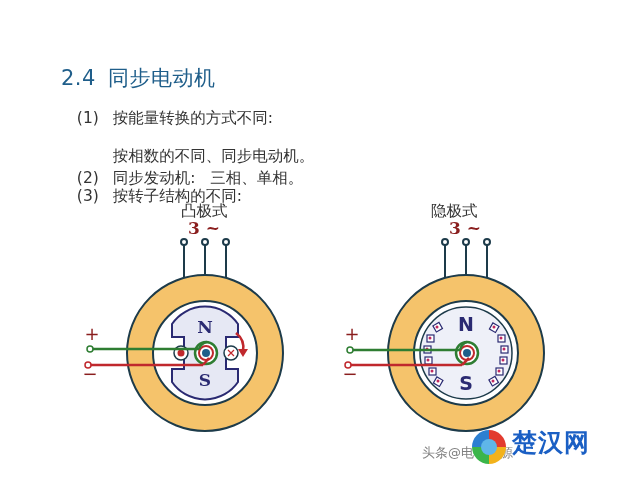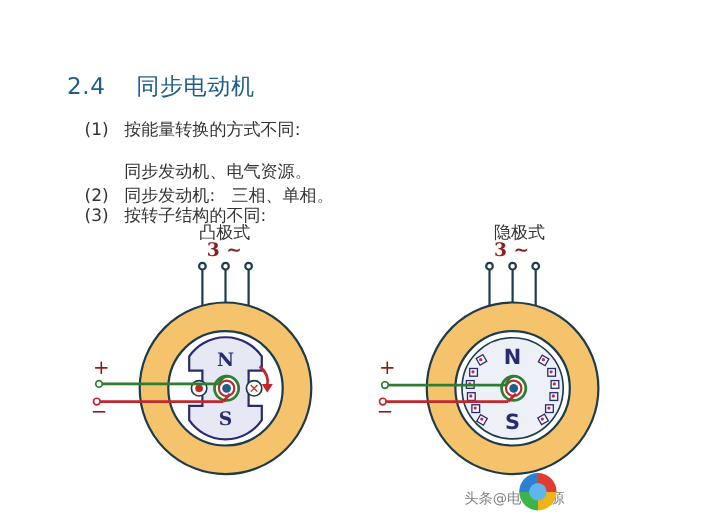--- a/index.html
+++ b/index.html
@@ -5,21 +5,21 @@
     html, body { margin: 0; padding: 0; }
     body {
       width: 640px; height: 480px; overflow: hidden;
       background: #ffffff; position: relative;
       font-family: "DejaVu Sans", "Liberation Sans", sans-serif;
     }
     .title {
       position: absolute; left: 61px; top: 64px;
       font-size: 21px; color: #1f5e8a; letter-spacing: 0.5px;
     }
-    .title .num { margin-right: 28px; }
+    .title .num { margin-right: 12px; }
     .line {
       position: absolute; font-size: 15.5px; color: #333333; white-space: pre;
     }
     .line .idx { display: inline-block; width: 36px; }
     .label {
       position: absolute; font-size: 15.5px; color: #333333; white-space: nowrap;
     }
     .phase {
       position: absolute; font-family: "DejaVu Serif", "Liberation Serif", serif;
       font-weight: bold; font-size: 17px; color: #8a1e1e; white-space: nowrap;
@@ -53,32 +53,32 @@
 <body>
 
 <div class="title">
   <span class="num">2.4</span><span>同步电动机</span>
 </div>
 
 <div class="line" style="left:67px; top:90px;">
   <span class="idx">(1)</span><span>按能量转换的方式不同:</span>
 </div>
 <div class="line" style="left:67px; top:128px;">
-  <span class="idx"></span><span>同步发动机、电气资源。</span>
+  <span class="idx"></span><span>按相数的不同、同步电动机。</span>
 </div>
 <div class="line" style="left:67px; top:150px;">
   <span class="idx">(2)</span><span>同步发动机:   三相、单相。</span>
 </div>
 <div class="line" style="left:67px; top:168px;">
   <span class="idx">(3)</span><span>按转子结构的不同:</span>
 </div>
 
 <div class="label" style="left:181px; top:201px;font-family:Liberation Serif, serif;">凸极式</div>
 <div class="phase" style="left:188px; top:218px;">3 ~</div>
-<div class="label" style="left:449px; top:201px;font-family:Liberation Serif, serif;">隐极式</div>
+<div class="label" style="left:431px; top:201px;font-family:Liberation Serif, serif;">隐极式</div>
 <div class="phase" style="left:449px; top:218px;">3 ~</div>
 
 <svg class="diagram" width="640" height="480" viewBox="0 0 640 480">
 
   <g>
 
     <g stroke="#1d3b4a" stroke-width="2" fill="#fff">
       <line x1="184" y1="244" x2="184" y2="278"></line>
       <line x1="205" y1="244" x2="205" y2="275"></line>
       <line x1="226" y1="244" x2="226" y2="278"></line>
@@ -170,13 +170,14 @@
     <text x="466" y="331" text-anchor="middle" font-family="DejaVu Sans, sans-serif" font-weight="bold" font-size="19" fill="#2a2a72">N</text>
     <text x="466" y="390" text-anchor="middle" font-family="DejaVu Sans, sans-serif" font-weight="bold" font-size="19" fill="#2a2a72">S</text>
     <text x="352" y="340" text-anchor="middle" font-size="18" fill="#8a1e1e">+</text>
     <text x="350" y="380" text-anchor="middle" font-size="18" fill="#8a1e1e">−</text>
   </g>
 </svg>
 
 <div class="wm">
   <div class="wm-gray">头条@电气资源</div>
   <div class="wm-logo"></div>
+  <div class="wm-cn">楚汉网</div>
 </div>
 
 </body></html>

